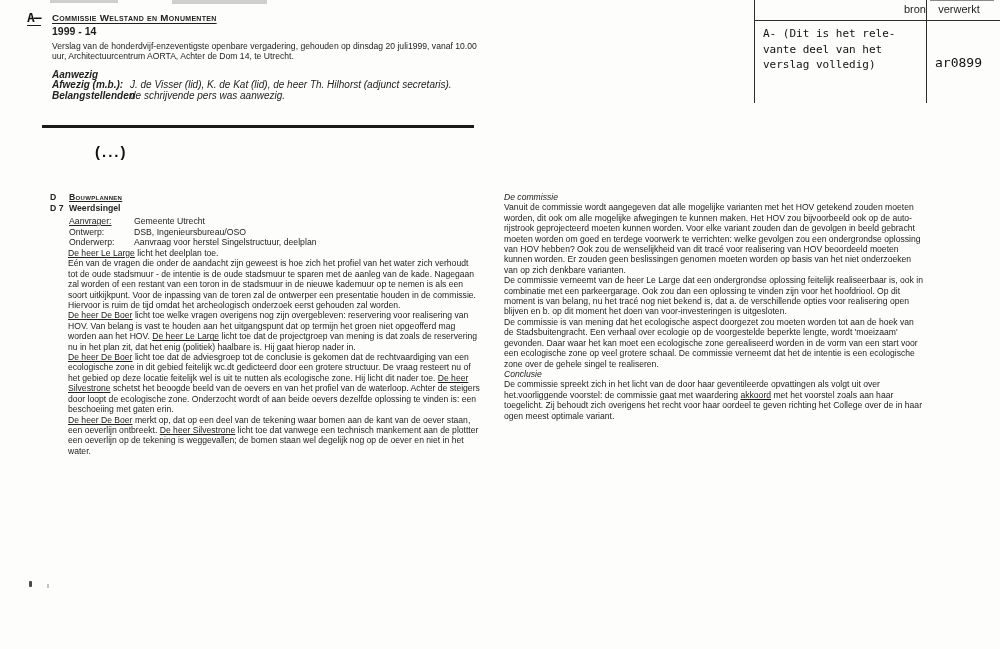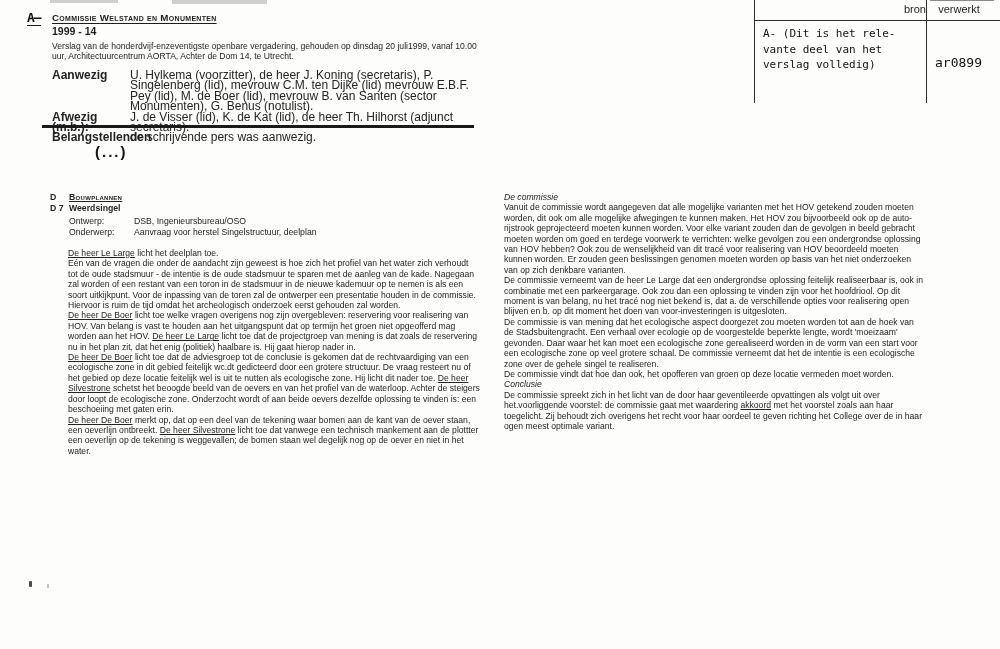--- a/index.html
+++ b/index.html
@@ -20,21 +20,21 @@
     border-bottom:1.5px solid #1a1a1a;letter-spacing:-1px;color:#111;
   }
   
   .org-title{
     font-variant:small-caps;font-weight:bold;font-size:9.8px;letter-spacing:.3px;
     text-decoration:underline;text-underline-offset:2px;color:#1e1e1e;
   }
   .doc-number{font-weight:bold;font-size:10.5px;margin-top:2px;color:#1e1e1e;}
   .intro{font-size:8.6px;line-height:10.4px;width:438px;}
   
-  .attendance{width:438px;font-size:12px;line-height:10.4px;}
+  .attendance{width:438px;font-size:10px;line-height:10.4px;font-style:italic;}
   .att-row{display:grid;grid-template-columns:78px 1fr;}
   .att-label{font-weight:bold;}
   .rule{background:#1a1a1a;height:2.5px;}
   .ellipsis{font-weight:bold;font-size:15px;letter-spacing:2px;color:#111;}
   
   .section{font-size:8.7px;line-height:10.5px;}
   .sec-row{display:grid;grid-template-columns:19px 1fr;}
   .sec-letter{font-weight:bold;}
   .sec-title{font-variant:small-caps;font-weight:bold;letter-spacing:.3px;
     text-decoration:underline;text-underline-offset:1px;width:max-content;}
@@ -75,21 +75,20 @@
 <div class="abs" style="left:52px;top:12px;">
   <div class="org-title">Commissie Welstand en Monumenten</div>
   <div class="doc-number">1999 - 14</div>
 </div>
 
 <div class="abs intro" style="left:52px;top:41px;">Verslag van de honderdvijf-enzeventigste openbare vergadering, gehouden op dinsdag 20 juli1999, vanaf 10.00 uur, Architectuurcentrum AORTA, Achter de Dom 14, te Utrecht.</div>
 
 <div class="abs attendance" style="left:52px;top:70px;">
   <div class="att-row">
     <span class="att-label">Aanwezig</span>
-    <span>U. Hylkema (voorzitter), de heer J. Koning (secretaris), P. Singelenberg (lid), mevrouw C.M. ten Dijke (lid) mevrouw E.B.F. Pey (lid), M. de Boer (lid), mevrouw B. van Santen (sector Monumenten), G. Benus (notulist).</span>
   </div>
   <div class="att-row">
     <span class="att-label">Afwezig (m.b.):</span>
     <span>J. de Visser (lid), K. de Kat (lid), de heer Th. Hilhorst (adjunct secretaris).</span>
   </div>
   <div class="att-row">
     <span class="att-label">Belangstellenden</span>
     <span>de schrijvende pers was aanwezig.</span>
   </div>
 </div>
@@ -117,20 +116,24 @@
     <span class="sec-title">Bouwplannen</span>
   </div>
   <div class="sec-row">
     <span class="sec-letter">D 7</span>
     <span class="item-title">Weerdsingel</span>
   </div>
   <div class="sec-row meta">
     <span></span>
     <span>
       <div class="meta-row">
+        <span class="meta-label-u">Aanvrager:</span>
+        <span>Gemeente Utrecht</span>
+      </div>
+      <div class="meta-row">
         <span>Ontwerp:</span>
         <span>DSB, Ingenieursbureau/OSO</span>
       </div>
       <div class="meta-row">
         <span>Onderwerp:</span>
         <span>Aanvraag voor herstel Singelstructuur, deelplan</span>
       </div>
     </span>
   </div>
 </div>
@@ -141,19 +144,18 @@
   <p><span class="u">De heer De Boer</span><span> licht toe welke vragen overigens nog zijn overgebleven: reservering voor realisering van HOV. Van belang is vast te houden aan het uitgangspunt dat op termijn het groen niet opgeofferd mag worden aan het HOV. </span><span class="u">De heer Le Large</span><span> licht toe dat de projectgroep van mening is dat zoals de reservering nu in het plan zit, dat het enig (politiek) haalbare is. Hij gaat hierop nader in.</span></p>
   <p><span class="u">De heer De Boer</span><span> licht toe dat de adviesgroep tot de conclusie is gekomen dat de rechtvaardiging van een ecologische zone in dit gebied feitelijk wc.dt gedicteerd door een grotere structuur. De vraag resteert nu of het gebied op deze locatie feitelijk wel is uit te nutten als ecologische zone. Hij licht dit nader toe. </span><span class="u">De heer Silvestrone</span><span> schetst het beoogde beeld van de oevers en van het profiel van de waterloop. Achter de steigers door loopt de ecologische zone. Onderzocht wordt of aan beide oevers dezelfde oplossing te vinden is: een beschoeiing met gaten erin.</span></p>
   <p><span class="u">De heer De Boer</span><span> merkt op, dat op een deel van de tekening waar bomen aan de kant van de oever staan, een oeverlijn ontbreekt. </span><span class="u">De heer Silvestrone</span><span> licht toe dat vanwege een technisch mankement aan de plottter een oeverlijn op de tekening is weggevallen; de bomen staan wel degelijk nog op de oever en niet in het water.</span></p>
 </div>
 
 <div class="abs bodycol col-right" style="left:504px;top:192px;">
   <p class="ital">De commissie</p>
   <p><span>Vanuit de commissie wordt aangegeven dat alle mogelijke varianten met het HOV getekend zouden moeten worden, dit ook om alle mogelijke afwegingen te kunnen maken. Het HOV zou bijvoorbeeld ook op de auto-rijstrook geprojecteerd moeten kunnen worden. Voor elke variant zouden dan de gevolgen in beeld gebracht moeten worden om goed en terdege voorwerk te verrichten: welke gevolgen zou een ondergrondse oplossing van HOV hebben? Ook zou de wenselijkheid van dit tracé voor realisering van HOV beoordeeld moeten kunnen worden. Er zouden geen beslissingen genomen moeten worden op basis van het niet onderzoeken van op zich denkbare varianten.</span></p>
   <p><span>De commissie verneemt van de heer Le Large dat een ondergrondse oplossing feitelijk realiseerbaar is, ook in combinatie met een parkeergarage. Ook zou dan een oplossing te vinden zijn voor het hoofdriool. Op dit moment is van belang, nu het tracé nog niet bekend is, dat a. de verschillende opties voor realisering open blijven en b. op dit moment het doen van voor-investeringen is uitgesloten.</span></p>
   <p><span>De commissie is van mening dat het ecologische aspect doorgezet zou moeten worden tot aan de hoek van de Stadsbuitengracht. Een verhaal over ecologie op de voorgestelde beperkte lengte, wordt 'moeizaam' gevonden. Daar waar het kan moet een ecologische zone gerealiseerd worden in de vorm van een start voor een ecologische zone op veel grotere schaal. De commissie verneemt dat het de intentie is een ecologische zone over de gehele singel te realiseren.</span></p>
-  <p><span>De commissie vindt dat hoe dan ook, het opofferen van groen op deze locatie vermeden moet worden.</span></p>
   <p class="ital">Conclusie</p>
   <p><span>De commissie spreekt zich in het licht van de door haar geventileerde opvattingen als volgt uit over het.voorliggende voorstel: de commissie gaat met waardering </span><span class="u">akkoord</span><span> met het voorstel zoals aan haar toegelicht. Zij behoudt zich overigens het recht voor haar oordeel te geven richting het College over de in haar ogen meest optimale variant.</span></p>
 </div>
 
 <div class="abs speck1" style="left:29px;top:581px;"></div>
 <div class="abs speck2" style="left:47px;top:584px;"></div>
 
 </body></html>

